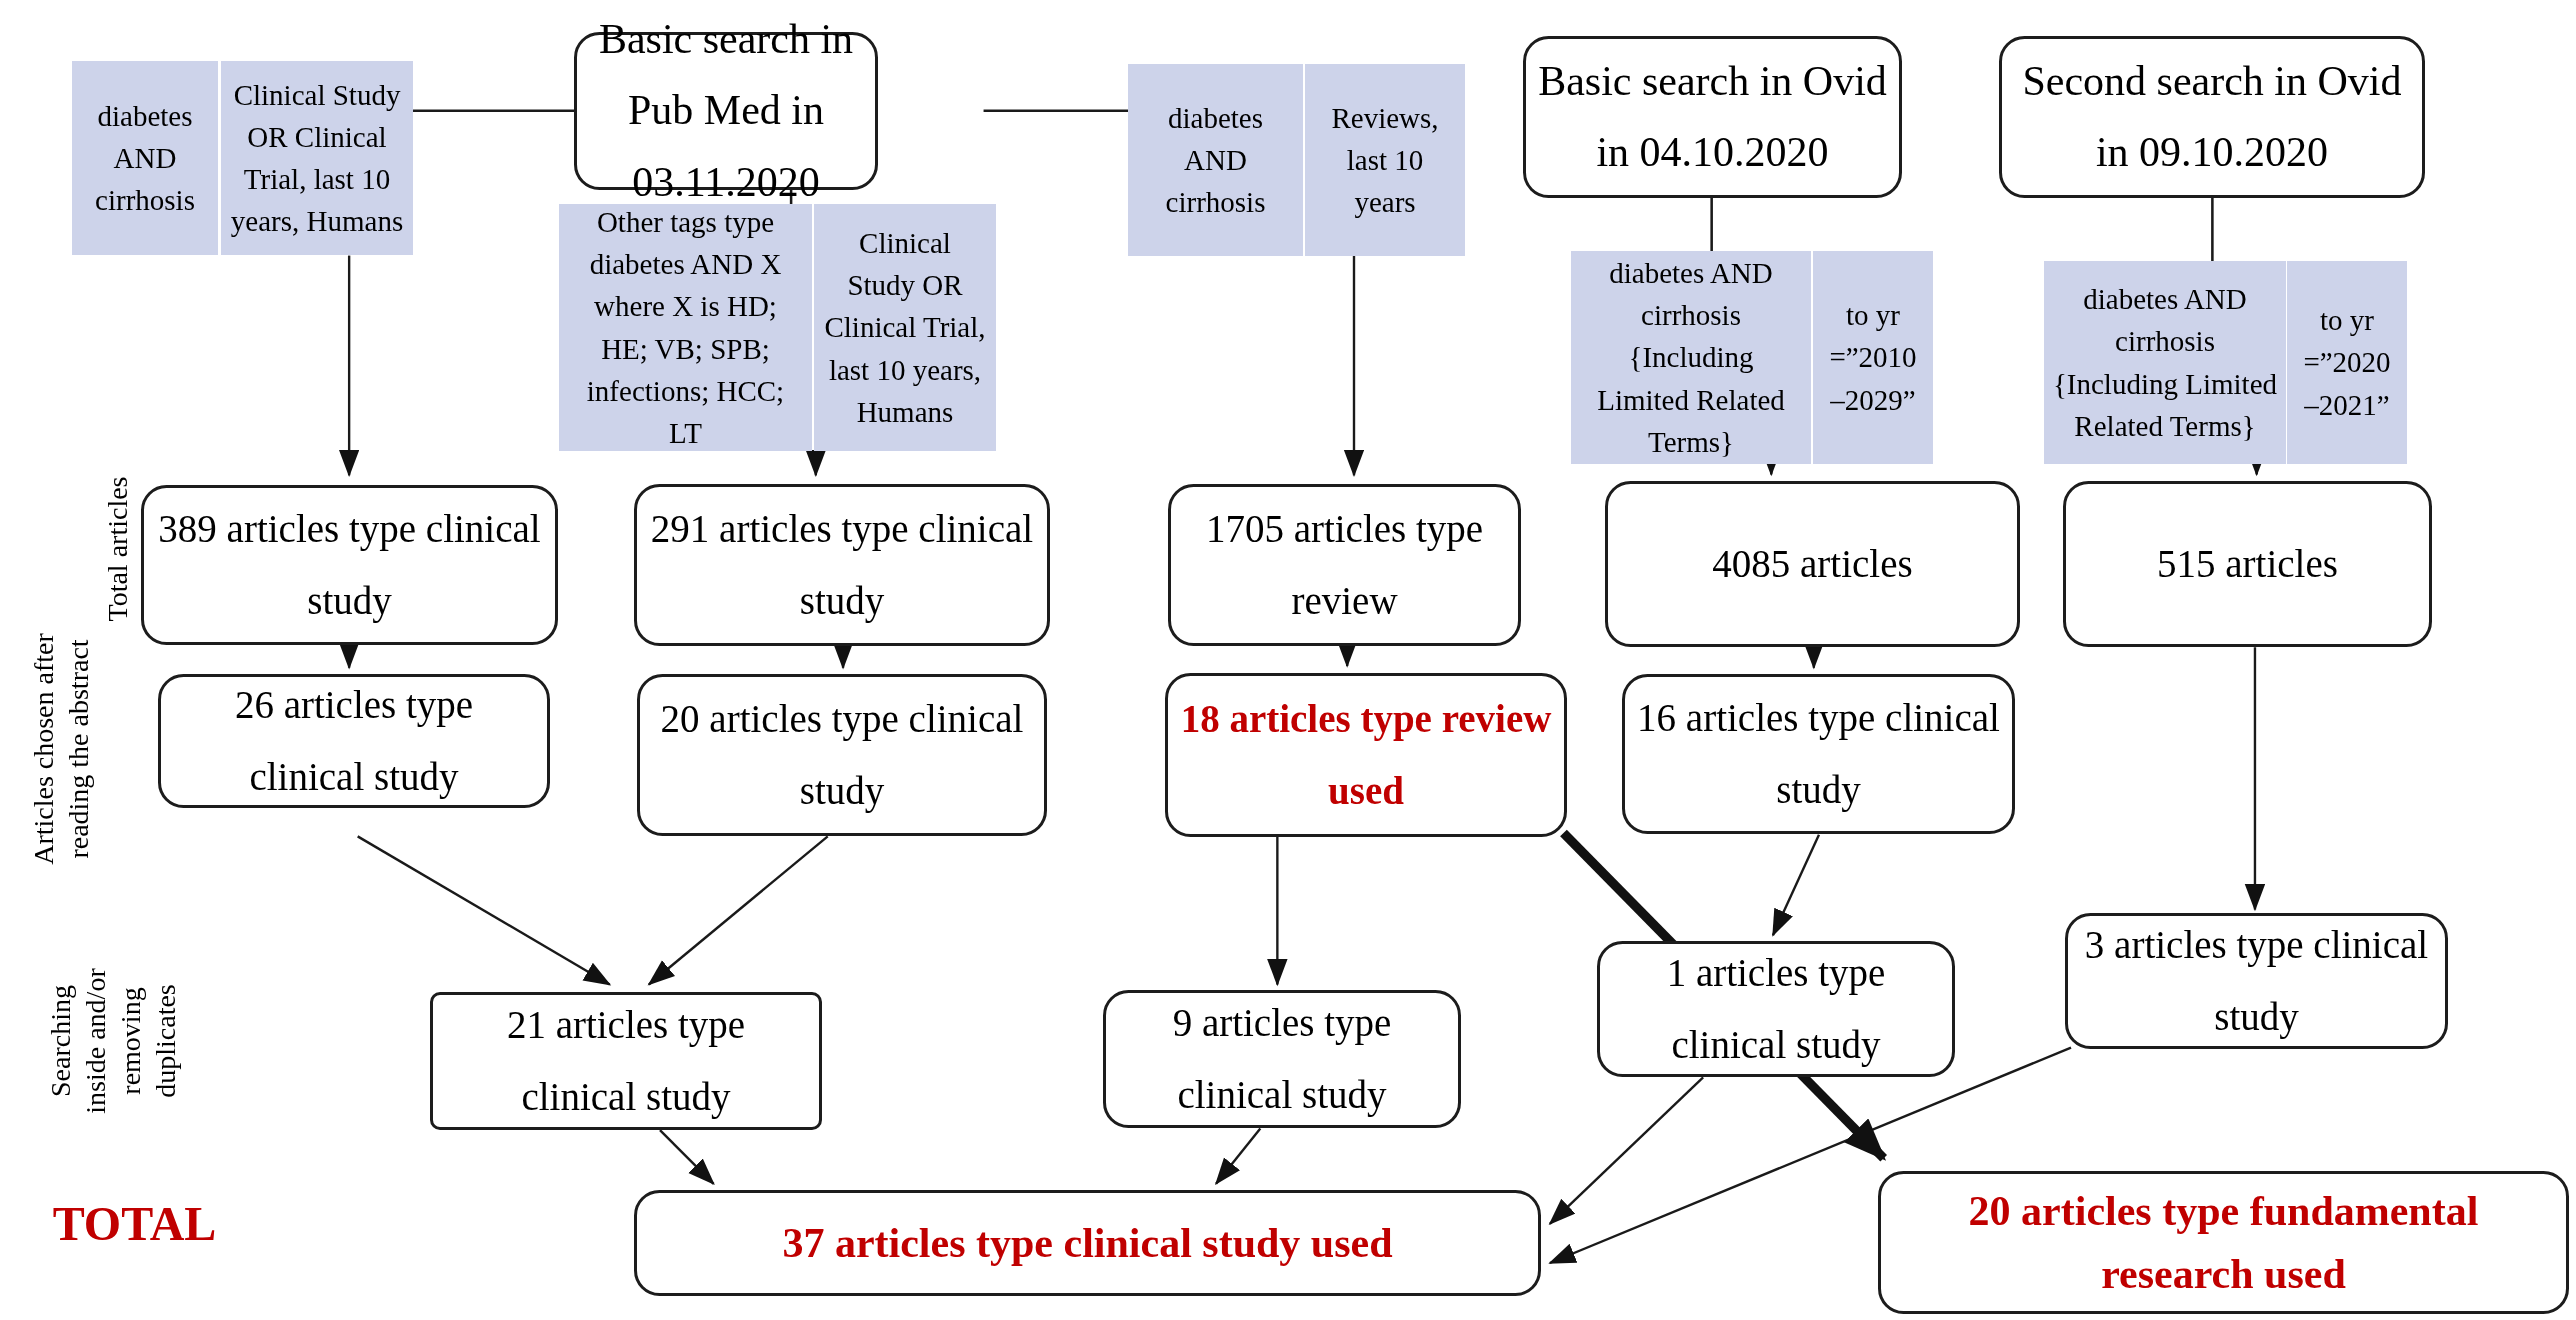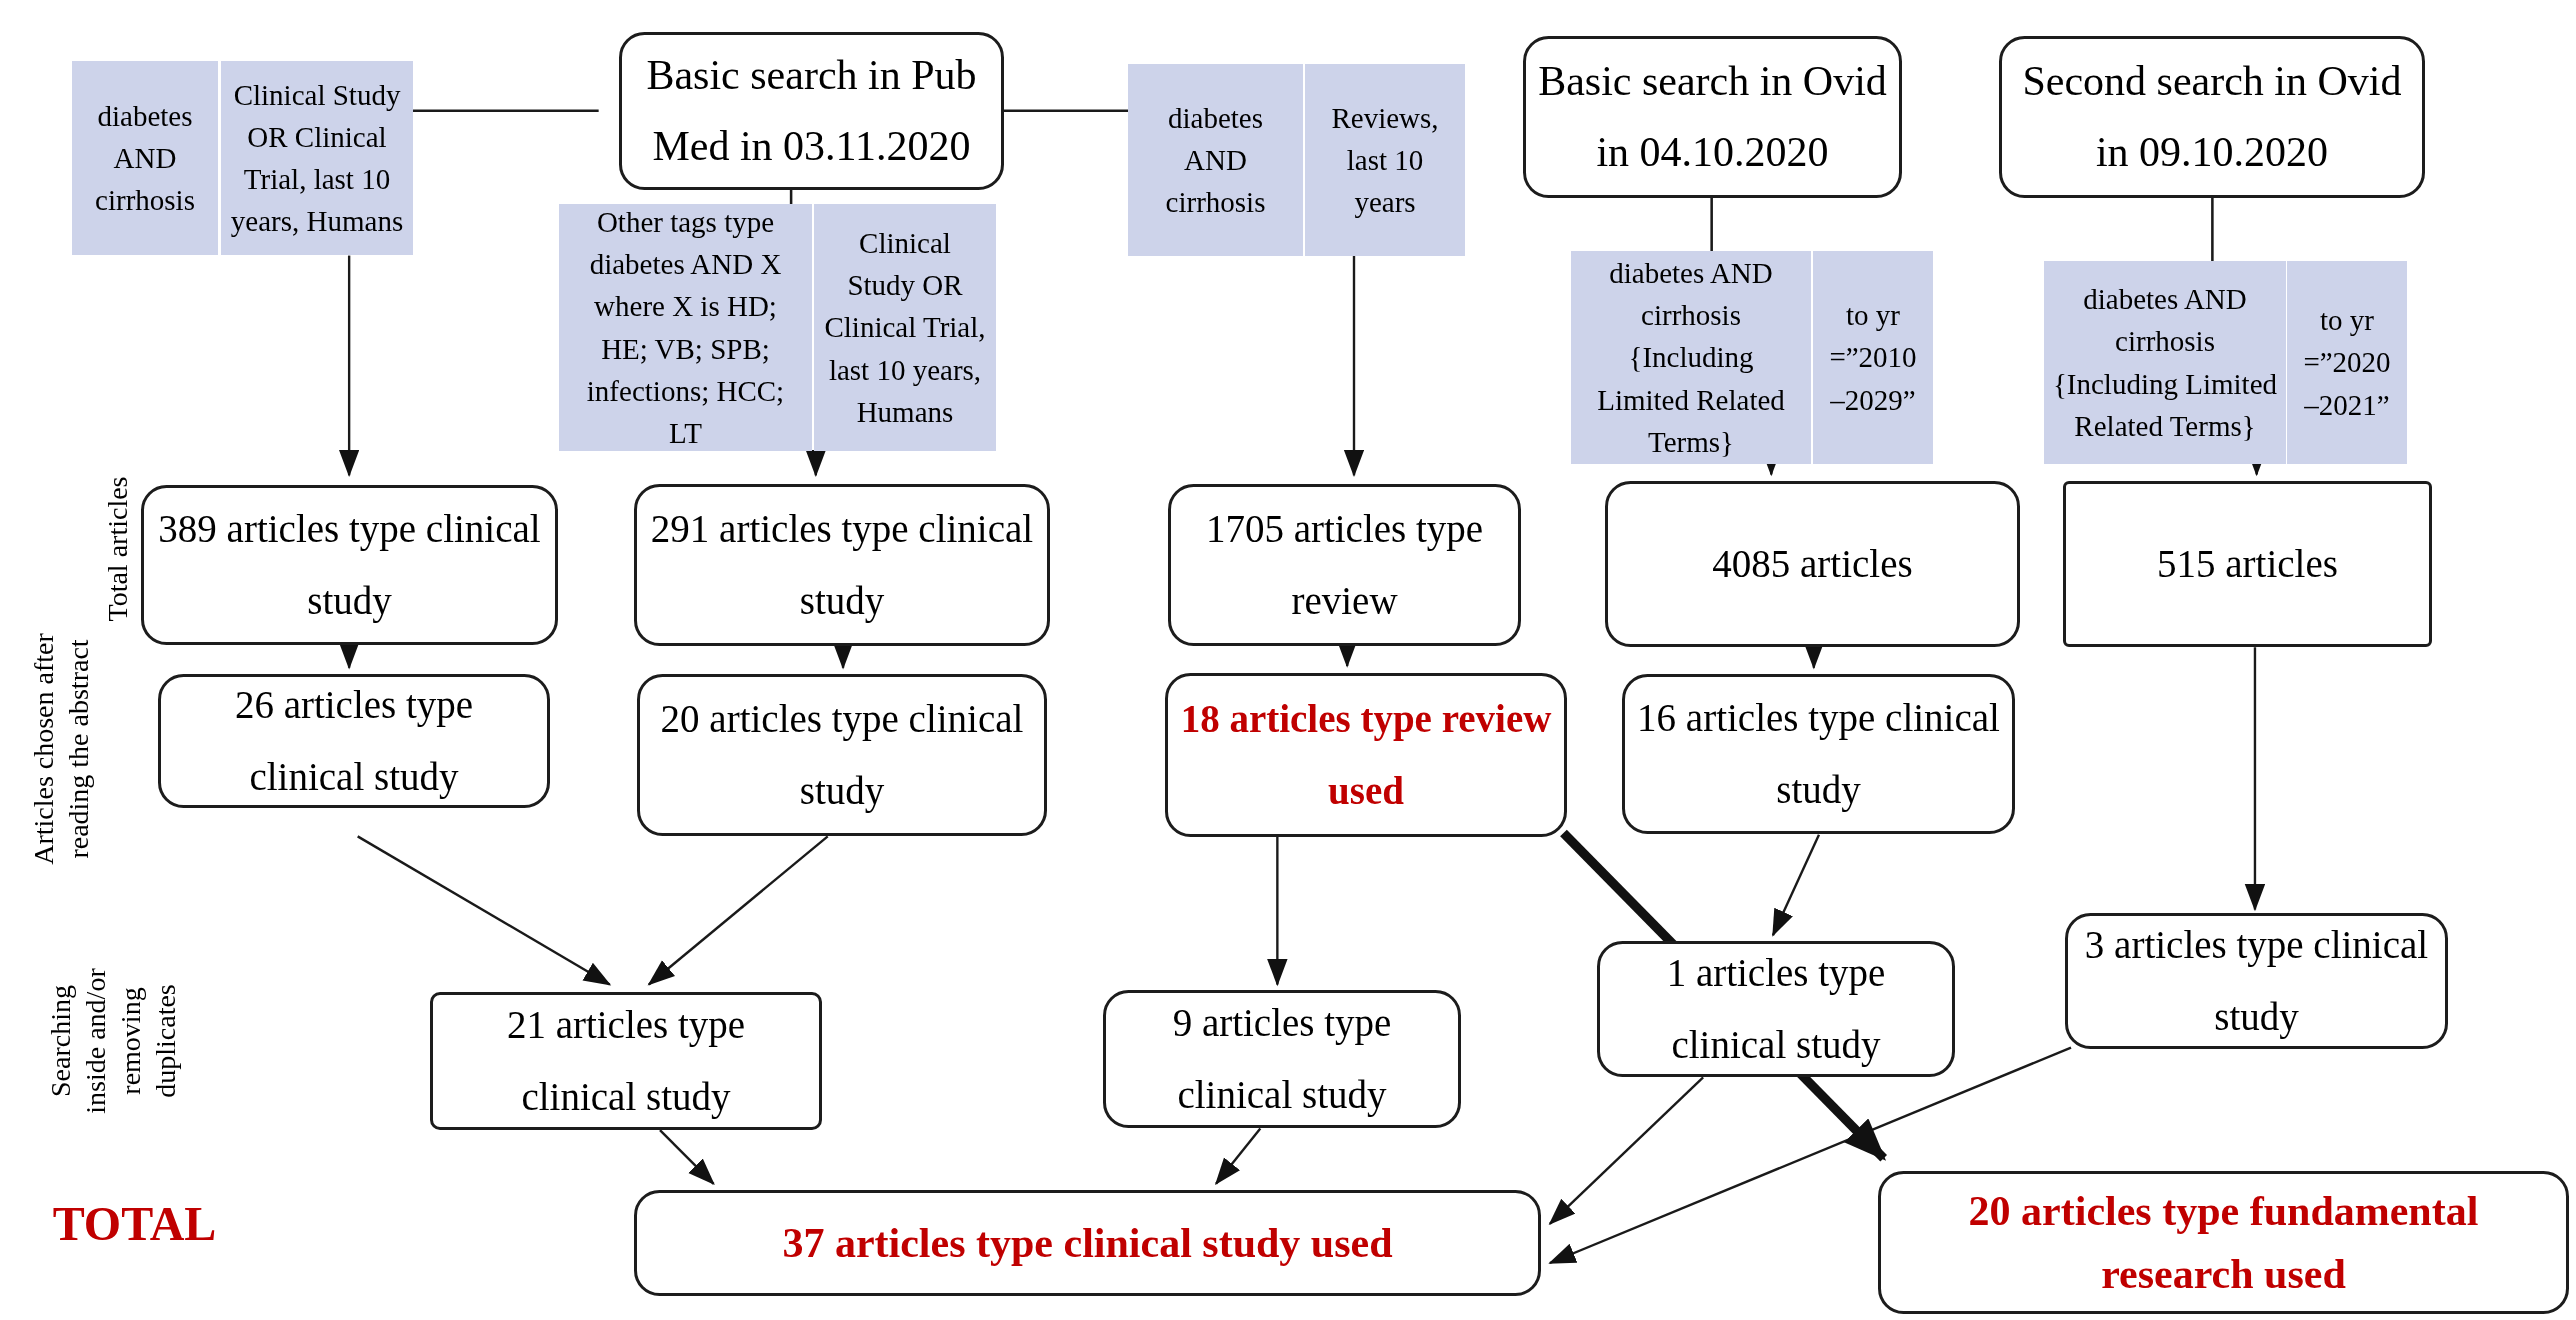--- a/index.html
+++ b/index.html
@@ -92,21 +92,21 @@
       <line x1="1480" y1="1325" x2="1428" y2="1390"></line>
       <line x1="2000" y1="1265" x2="1820" y2="1437"></line>
       <line x1="2432" y1="1230" x2="1820" y2="1483"></line>
     </g>
     <line x1="1836" y1="978" x2="2212" y2="1360" stroke="#111" stroke-width="11" marker-end="url(#ahL)"></line>
   </svg>
 
   <div class="pbox" style="left:72px;top:61px;width:146px;height:194px;">diabetes AND cirrhosis</div>
   <div class="pbox" style="left:221px;top:61px;width:192px;height:194px;">Clinical Study OR Clinical Trial, last 10 years, Humans</div>
 
-  <div class="rbox searchbox" style="left:619px;top:32px;width:385px;height:158px;">Basic search in Pub Med in 03.11.2020</div>
+  <div class="rbox searchbox" style="left:574px;top:32px;width:304px;height:158px;">Basic search in Pub Med in 03.11.2020</div>
 
   <div class="pbox" style="left:1128px;top:64px;width:175px;height:192px;">diabetes AND cirrhosis</div>
   <div class="pbox" style="left:1305px;top:64px;width:160px;height:192px;">Reviews, last 10 years</div>
 
   <div class="rbox searchbox" style="left:1523px;top:36px;width:379px;height:162px;">Basic search in Ovid in 04.10.2020</div>
 
   <div class="rbox searchbox" style="left:1999px;top:36px;width:426px;height:162px;">Second search in Ovid in 09.10.2020</div>
 
   <div class="pbox" style="left:559px;top:204px;width:253px;height:247px;">Other tags type diabetes AND X where X is HD; HE; VB; SPB; infections; HCC; LT</div>
   <div class="pbox" style="left:814px;top:204px;width:182px;height:247px;">Clinical Study OR Clinical Trial, last 10 years, Humans</div>
@@ -114,21 +114,21 @@
   <div class="pbox" style="left:1571px;top:251px;width:240px;height:213px;">diabetes AND cirrhosis {Including Limited Related Terms}</div>
   <div class="pbox" style="left:1813px;top:251px;width:120px;height:213px;">to yr =”2010 –2029”</div>
 
   <div class="pbox" style="left:2044px;top:261px;width:242px;height:203px;">diabetes AND cirrhosis {Including Limited Related Terms}</div>
   <div class="pbox" style="left:2287px;top:261px;width:120px;height:203px;">to yr =”2020 –2021”</div>
 
   <div class="rbox" style="left:141px;top:485px;width:417px;height:160px;">389 articles type clinical study</div>
   <div class="rbox" style="left:634px;top:484px;width:416px;height:162px;">291 articles type clinical study</div>
   <div class="rbox" style="left:1168px;top:484px;width:353px;height:162px;">1705 articles type review</div>
   <div class="rbox" style="left:1605px;top:481px;width:415px;height:166px;">4085 articles</div>
-  <div class="rbox" style="left:2063px;top:481px;width:369px;height:166px;border-radius:6px;">515 articles</div>
+  <div class="rbox" style="left:2063px;top:481px;width:369px;height:166px;">515 articles</div>
 
   <div class="rbox" style="left:158px;top:674px;width:392px;height:134px;">26 articles type clinical study</div>
   <div class="rbox" style="left:637px;top:674px;width:410px;height:162px;">20 articles type clinical study</div>
   <div class="rbox red" style="left:1165px;top:673px;width:402px;height:164px;">18 articles type review used</div>
   <div class="rbox" style="left:1622px;top:674px;width:393px;height:160px;">16 articles type clinical study</div>
 
   <div class="rbox" style="left:430px;top:992px;width:392px;height:138px;border-radius:10px;">21 articles type clinical study</div>
   <div class="rbox" style="left:1103px;top:990px;width:358px;height:138px;">9 articles type clinical study</div>
   <div class="rbox" style="left:1597px;top:941px;width:358px;height:136px;">1 articles type clinical study</div>
   <div class="rbox" style="left:2065px;top:913px;width:383px;height:136px;">3 articles type clinical study</div>

